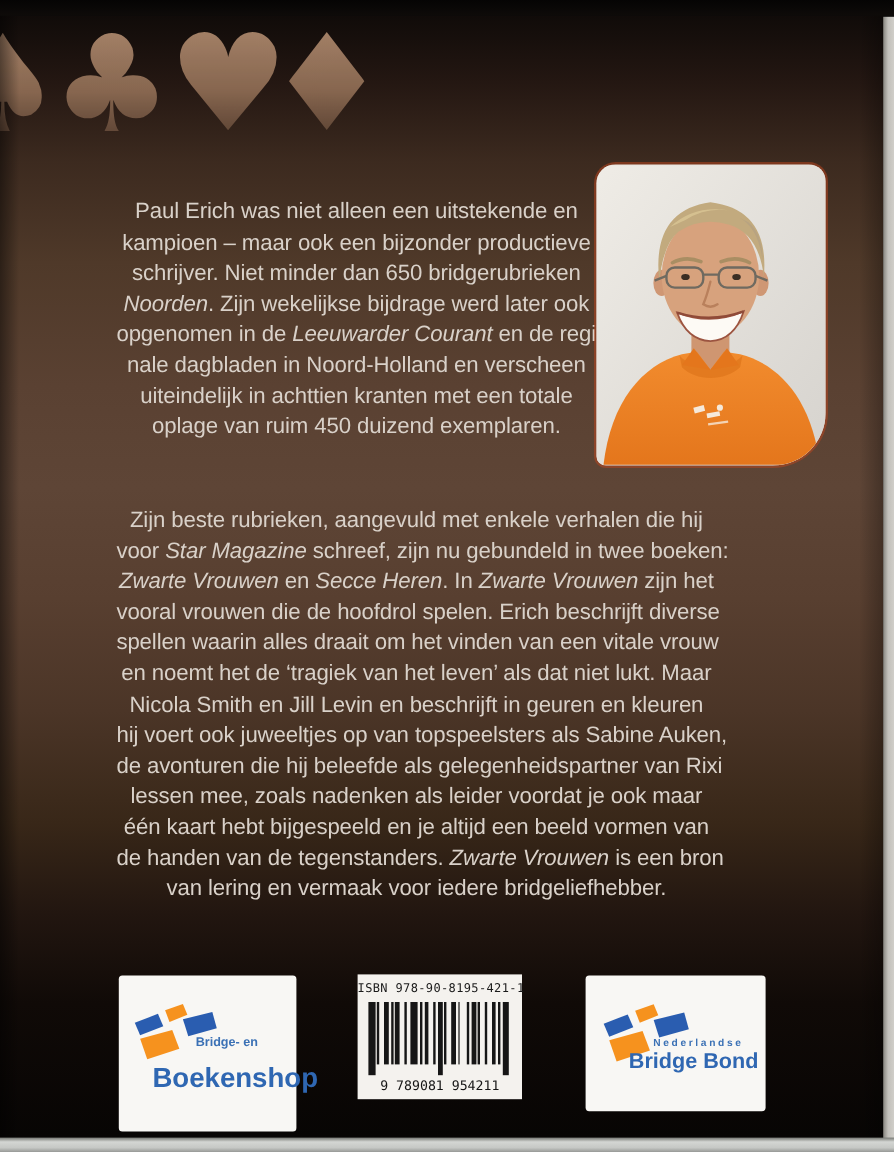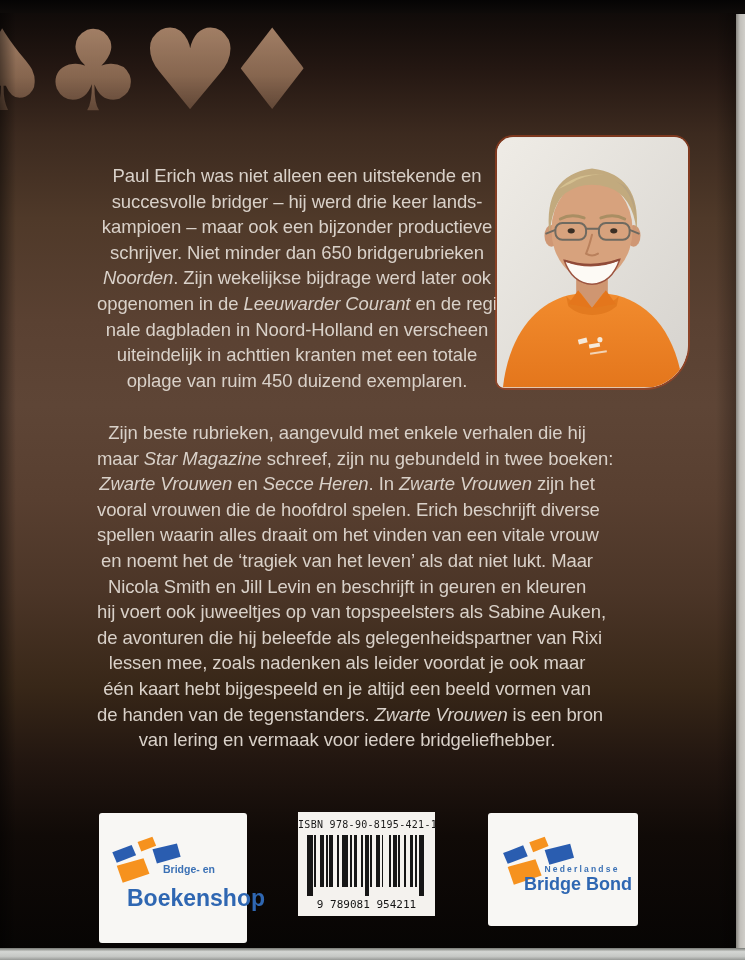--- a/index.html
+++ b/index.html
@@ -81,32 +81,31 @@
   <div class="cover">
     <span class="suit suit-spade">♠</span>
     <span class="suit suit-club">♣</span>
     <span class="suit suit-heart">♥</span>
     <span class="suit suit-diamond">♦</span>
     <div class="cover-shade"></div>
   </div>
 
   <div class="para para-bio">
       <div class="line"><span>Paul Erich was niet alleen een uitstekende en</span></div>
-      <div class="line"><span>succesvolle bridger – hij werd drie keer lands-</span></div>
       <div class="line"><span>kampioen – maar ook een bijzonder productieve</span></div>
       <div class="line"><span>schrijver. Niet minder dan 650 bridgerubrieken</span></div>
       <div class="line"><em>Noorden</em><span>. Zijn wekelijkse bijdrage werd later ook</span></div>
       <div class="line"><span>opgenomen in de </span><em>Leeuwarder Courant</em><span> en de regio-</span></div>
       <div class="line"><span>nale dagbladen in Noord-Holland en verscheen</span></div>
       <div class="line"><span>uiteindelijk in achttien kranten met een totale</span></div>
       <div class="line"><span>oplage van ruim 450 duizend exemplaren.</span></div>
     </div>
   <div class="para para-books">
       <div class="line"><span>Zijn beste rubrieken, aangevuld met enkele verhalen die hij</span></div>
-      <div class="line"><span>maar </span><em>Star Magazine</em><span> schreef, zijn nu gebundeld in twee boeken:</span></div>
+      <div class="line"><span>voor </span><em>Star Magazine</em><span> schreef, zijn nu gebundeld in twee boeken:</span></div>
       <div class="line"><em>Zwarte Vrouwen</em><span> en </span><em>Secce Heren</em><span>. In </span><em>Zwarte Vrouwen</em><span> zijn het</span></div>
       <div class="line"><span>vooral vrouwen die de hoofdrol spelen. Erich beschrijft diverse</span></div>
       <div class="line"><span>spellen waarin alles draait om het vinden van een vitale vrouw</span></div>
       <div class="line"><span>en noemt het de ‘tragiek van het leven’ als dat niet lukt. Maar</span></div>
       <div class="line"><span>Nicola Smith en Jill Levin en beschrijft in geuren en kleuren</span></div>
       <div class="line"><span>hij voert ook juweeltjes op van topspeelsters als Sabine Auken,</span></div>
       <div class="line"><span>de avonturen die hij beleefde als gelegenheidspartner van Rixi</span></div>
       <div class="line"><span>lessen mee, zoals nadenken als leider voordat je ook maar</span></div>
       <div class="line"><span>één kaart hebt bijgespeeld en je altijd een beeld vormen van</span></div>
       <div class="line"><span>de handen van de tegenstanders. </span><em>Zwarte Vrouwen</em><span> is een bron</span></div>

